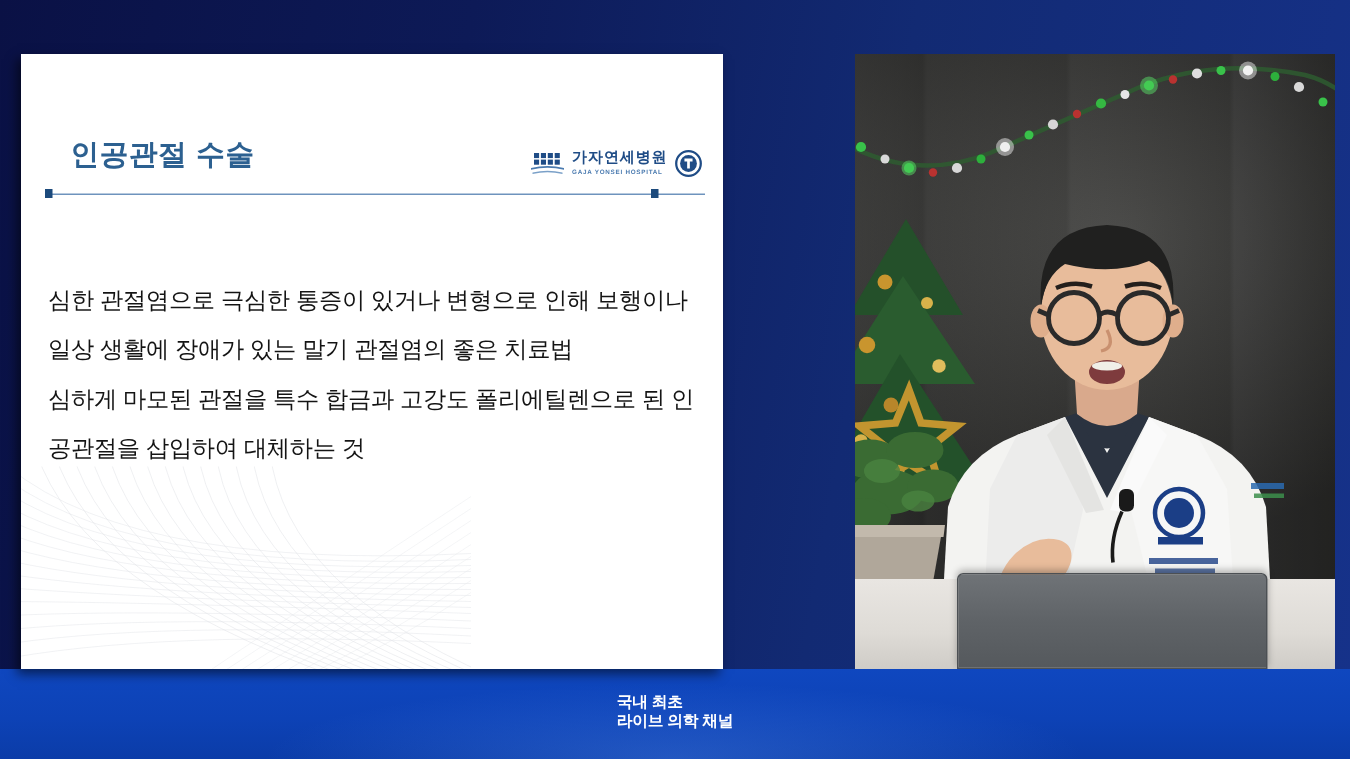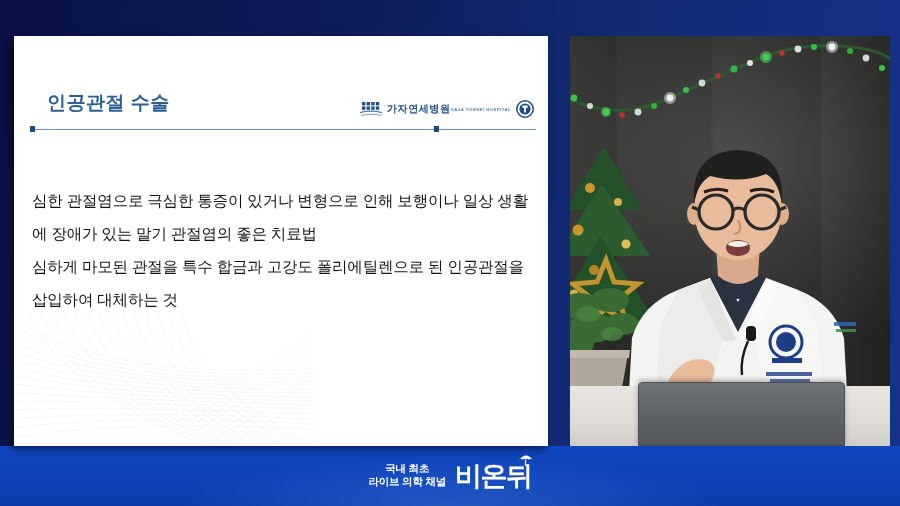--- a/index.html
+++ b/index.html
@@ -38,21 +38,21 @@
     top: 446px;
     height: 60px;
     background: radial-gradient(ellipse 380px 70px at 50% 100%, rgba(90,150,250,.30), rgba(0,0,0,0) 72%);
   }
 
   
   .slide {
     position: absolute;
     left: 14px;
     top: 36px;
-    width: 534px;
+    width: 468px;
     height: 410px;
     background: #ffffff;
     box-shadow: -3px 3px 7px rgba(0,0,0,.55);
     overflow: hidden;
   }
   .slide-title {
     position: absolute;
     left: 33px;
     top: 54px;
     font-size: 19px;
@@ -83,21 +83,21 @@
   .hospital-logo {
     position: absolute;
     right: 14px;
     top: 60px;
     display: flex;
     align-items: center;
     gap: 5px;
     height: 26px;
   }
   .hl-building { display: block; }
-  .hl-text { display: flex; flex-direction: row; line-height: 1; align-items: center; }
+  .hl-text { display: flex; flex-direction: column; line-height: 1; }
   .hl-kr {
     font-size: 10px;
     font-weight: bold;
     color: #1f4c86;
     letter-spacing: .6px;
     white-space: nowrap;
   }
   .hl-en {
     font-size: 4.2px;
     font-weight: bold;
@@ -196,21 +196,21 @@
     top: 452px;
     height: 48px;
     display: flex;
     align-items: center;
     justify-content: center;
     gap: 9px;
   }
   .brand-tag {
     display: flex;
     flex-direction: column;
-    align-items: center;
+    align-items: flex-start;
     line-height: 1.25;
     color: #ffffff;
     font-size: 10.5px;
     font-weight: bold;
     letter-spacing: -.2px;
     padding-bottom: 2px;
   }
   .brand-logo-wrap {
     position: relative;
     display: flex;
@@ -456,22 +456,15 @@
 
     <div class="desk"></div>
     <div class="laptop"></div>
   </div>
 
   <div class="brand">
     <div class="brand-tag">
       <span>국내 최초</span>
       <span>라이브 의학 채널</span>
     </div>
-    <div class="brand-logo-wrap">
-      <span class="brand-logo">비온뒤</span>
-      <svg class="umbrella" width="16" height="13" viewBox="0 0 16 13">
-        <path d="M1 7 Q8 -2 15 7 Q12 4.5 11 7 Q9.5 4 8 7 Q6.5 4 5 7 Q4 4.5 1 7 Z" fill="#ffffff"></path>
-        <path d="M7.5 7 L7.5 12 q0 1.2 1.6 1 " stroke="#ffffff" stroke-width="1.2" fill="none"></path>
-      </svg>
-    </div>
   </div>
 
 </div>
 
 </body></html>

